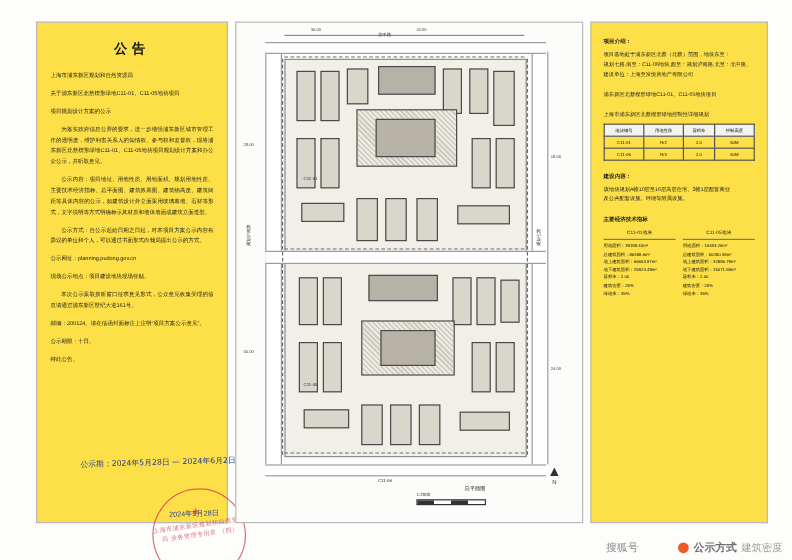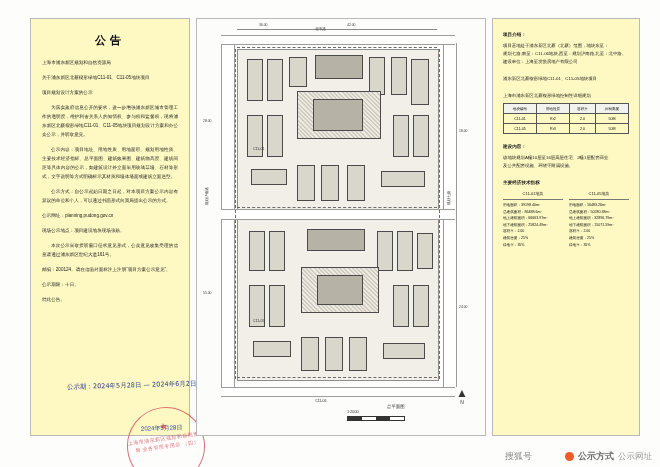--- a/index.html
+++ b/index.html
@@ -11,21 +11,21 @@
     position:relative;
   }
   .sheet{
     position:absolute;left:0;top:0;width:660px;height:467px;
     background:#fdfdfb;
   }
   
   .panel{
     position:absolute;
     border:1px solid #b9b9b9;
-    background:#fef9c3;
+    background:#fde047;
     box-sizing:border-box;
   }
   #panel-left{left:30px;top:18px;width:160px;height:418px;}
   #panel-mid{left:196px;top:18px;width:290px;height:418px;background:#fcfcfa;}
   #panel-right{left:492px;top:18px;width:148px;height:418px;}
 
   
   .notice-title{
     text-align:center;font-size:11px;font-weight:bold;letter-spacing:4px;
     margin:14px 0 10px 0;color:#111;
@@ -312,16 +312,16 @@
         </div>
       </div>
 
     </div>
   </div>
 
   <div class="wm-left">搜狐号</div>
   <div class="wm">
     <span class="dot"></span>
     <span>公示方式</span>
-    <span class="t2">公示网址</span>
+    <span class="t2">建筑密度</span>
   </div>
 
 </div>
 
 </body></html>

